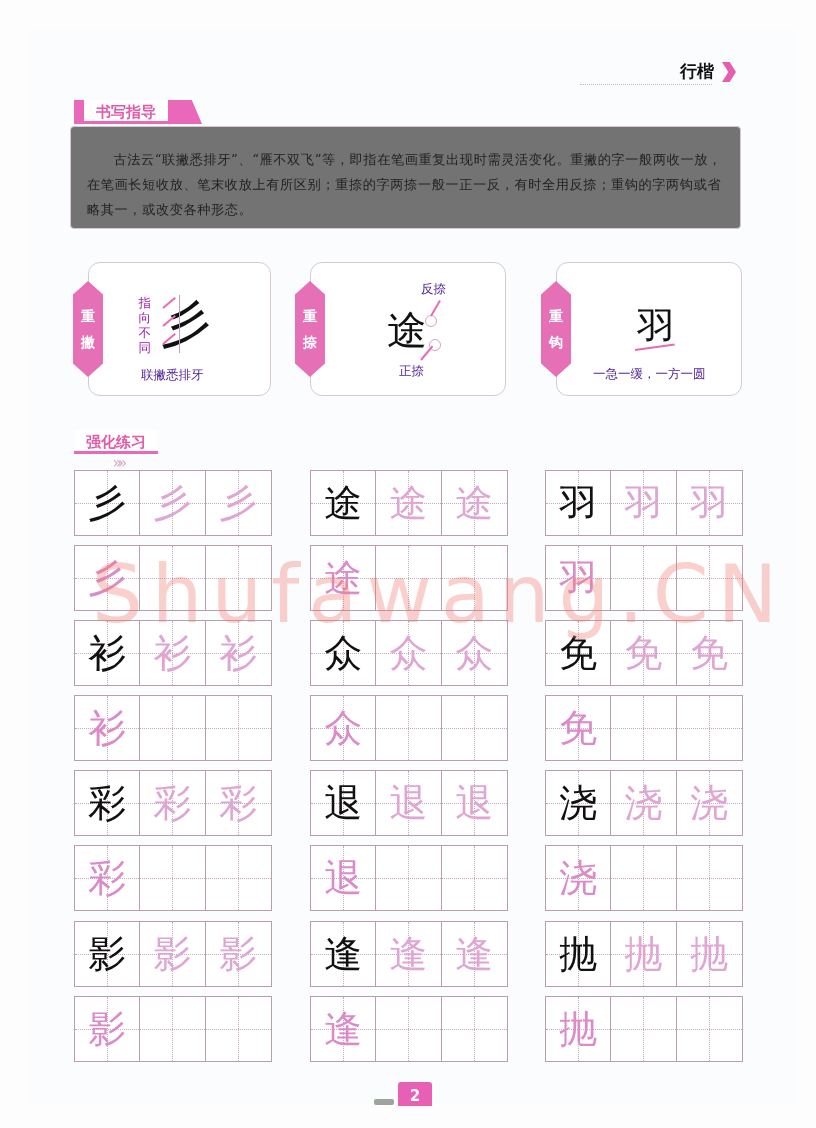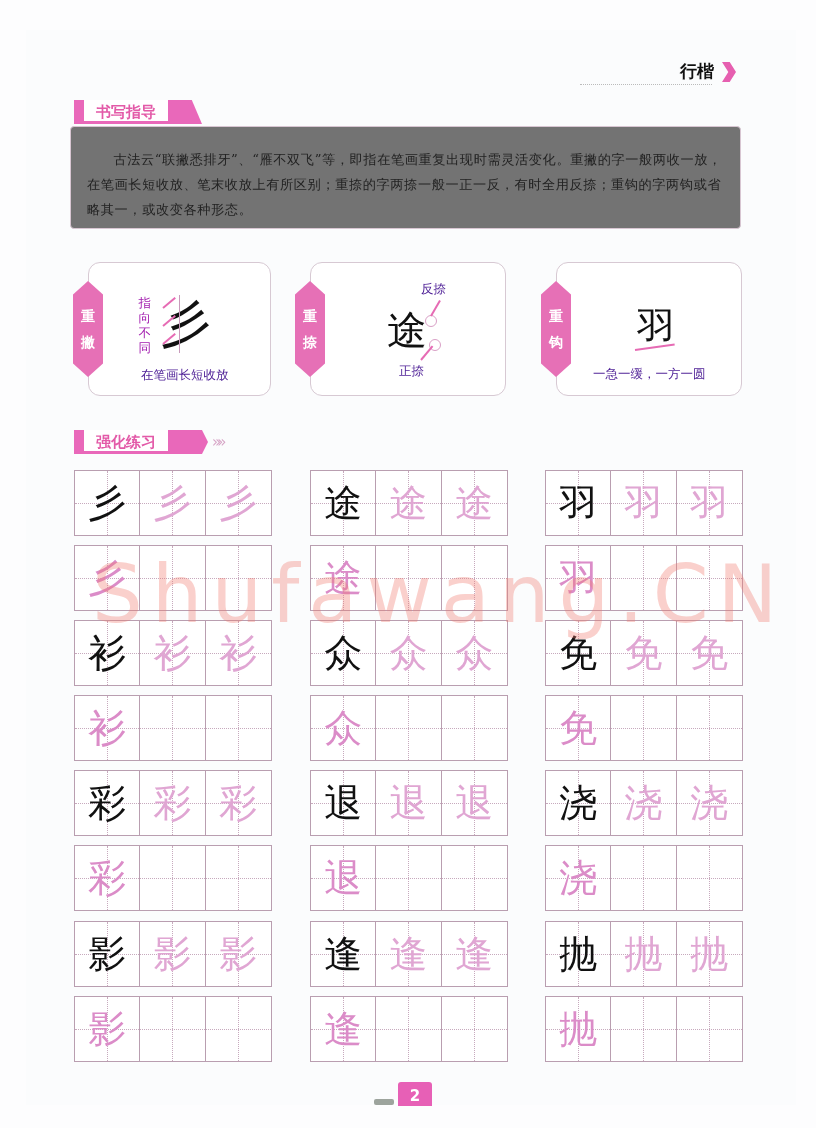--- a/index.html
+++ b/index.html
@@ -16,21 +16,21 @@
 
   
   .tab { position: absolute; height: 24px; display: flex; align-items: center; }
   .tab .bar-l { width: 10px; height: 24px; background: #e968ba; }
   .tab .label { height: 24px; padding: 0 12px; background: #fff; font-family: "DejaVu Sans", sans-serif; font-weight: bold; font-size: 15px; color: #e35aa8; line-height: 24px; border-bottom: 3px solid #e968ba; }
   .tab .bar-r { height: 24px; background: #e968ba; }
 
   .guide-tab { left: 74px; top: 100px; }
   .guide-tab .bar-r { width: 34px; clip-path: polygon(0 0, 70% 0, 100% 100%, 0 100%); }
 
-  .practice-tab { left: 74px; top: 430px; }
+  .practice-tab { left: 74px; top: 430px; flex-direction: column; }
   .practice-tab .bar-r { width: 40px; clip-path: polygon(0 0, 85% 0, 100% 50%, 85% 100%, 0 100%); }
   .chev { margin-left: 4px; font-family: "DejaVu Sans", sans-serif; font-size: 15px; color: #d7a6c7; letter-spacing: -4px; }
 
   
   .guide-box { position: absolute; left: 70px; top: 126px; width: 671px; height: 103px; border: 1.5px solid #d8c6d2; border-radius: 4px; background: #737373; padding: 20px 16px 0 16px; }
   .guide-box p { font-size: 13.2px; line-height: 25px; text-indent: 2em; letter-spacing: 0.6px; color: #222; }
 
   
   .card { position: absolute; top: 262px; height: 134px; background: #fff; border: 1.5px solid #d7c9d3; border-radius: 12px; }
   .card .ribbon { position: absolute; left: -16px; top: 18px; width: 30px; height: 96px; background: #e670b6;
@@ -92,21 +92,21 @@
   <div class="ribbon">
     <span>重</span>
     <span>撇</span>
   </div>
   <div class="vert" style="left:48px;top:32px;">指向不同</div>
   <div class="demo-char" style="left:72px;top:28px;font-size:50px;">彡</div>
   <div style="position:absolute;left:90px;top:32px;height:58px;border-left:1.5px solid #c89abb;"></div>
   <div class="pink-arrow" style="left:74px;top:44px;width:16px;transform:rotate(-40deg);"></div>
   <div class="pink-arrow" style="left:74px;top:62px;width:16px;transform:rotate(-40deg);"></div>
   <div class="pink-arrow" style="left:74px;top:80px;width:16px;transform:rotate(-40deg);"></div>
-  <div class="cap" style="left:52px;top:104px;">在笔画长短收放</div>
+  <div class="cap" style="left:52px;top:104px;">联撇悉排牙</div>
 </div>
 
 <div class="card card2">
   <div class="ribbon">
     <span>重</span>
     <span>捺</span>
   </div>
   <div class="cap" style="left:110px;top:18px;">反捺</div>
   <div class="demo-char" style="left:76px;top:40px;font-size:40px;">途</div>
   <div class="ring" style="left:114px;top:52px;"></div>

